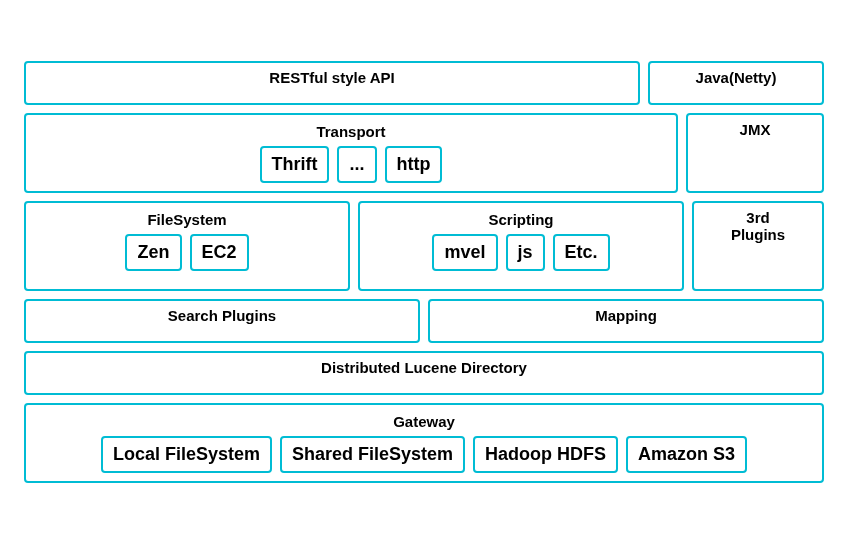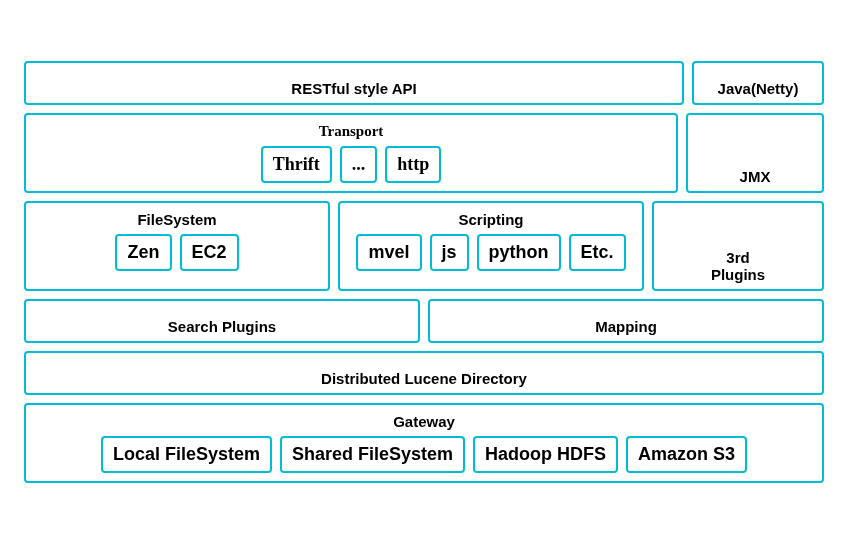--- a/index.html
+++ b/index.html
@@ -19,21 +19,21 @@
     .row {
       display: flex;
       gap: 8px;
       margin-bottom: 8px;
       align-items: stretch;
     }
     .box {
       border: 2px solid #00bcd4;
       border-radius: 4px;
       display: flex;
-      align-items: flex-end;
+      align-items: flex-start;
       justify-content: center;
       font-weight: bold;
       font-size: 15px;
       color: #000;
       padding: 6px 10px;
       text-align: center;
     }
     .box.inner {
       border: 2px solid #00bcd4;
       font-size: 18px;
@@ -50,28 +50,28 @@
       text-align: center;
       margin-bottom: 6px;
     }
     .inner-row {
       display: flex;
       gap: 8px;
       justify-content: center;
     }
     
     .row1-main { flex: 1; min-height: 44px; }
-    .row1-side { width: 132px; min-height: 44px; }
+    .row1-side { width: 176px; min-height: 44px; }
     
-    .row2-main { flex: 1; font-family: Liberation Serif, serif; }
+    .row2-main { flex: 1; }
     .row2-side { width: 138px; min-height: 80px; }
     
     .row3-disc { width: 220px; }
     .row3-script { flex: 1; }
-    .row3-side { width: 172px; min-height: 90px; }
+    .row3-side { width: 132px; min-height: 90px; }
     
     .row4-index { flex: 1; min-height: 44px; }
     .row4-search { flex: 1; min-height: 44px; }
     .row4-mapping { flex: 1; min-height: 44px; }
     
     .row5-main { flex: 1; min-height: 44px; }
     
     .gateway-outer { flex: 1; }
   </style>
 </head>
@@ -123,23 +123,20 @@
     <div class="outer-box row3-script">
       <div class="label">Scripting</div>
       <div class="inner-row">
         <div class="box inner">
           <span>mvel</span>
         </div>
         <div class="box inner">
           <span>js</span>
         </div>
         <div class="box inner">
-          <span>python</span>
-        </div>
-        <div class="box inner">
           <span>Etc.</span>
         </div>
       </div>
     </div>
     <div class="box row3-side" style="white-space:pre-line;">
       <span>3rd
 Plugins</span>
     </div>
   </div>
 

